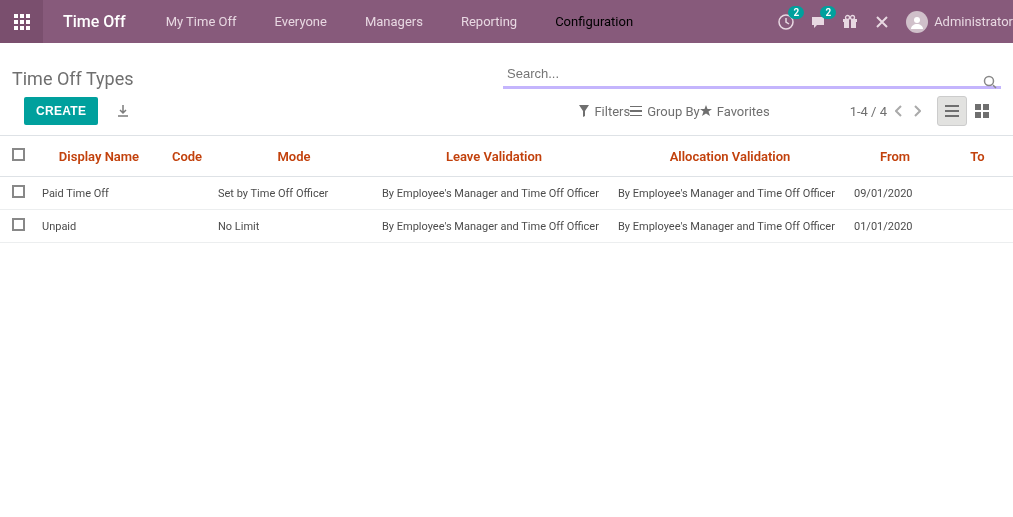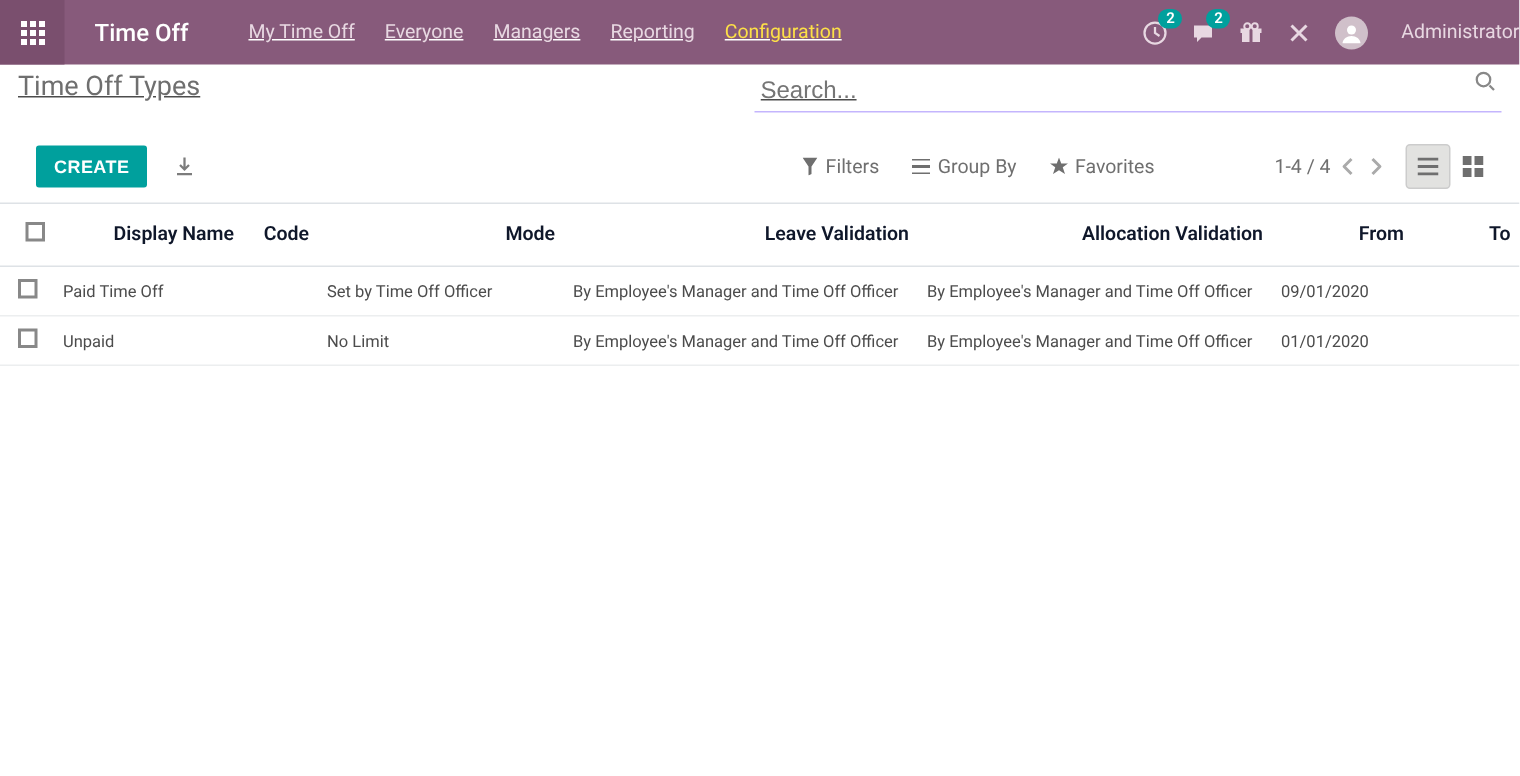--- a/index.html
+++ b/index.html
@@ -4,49 +4,49 @@
 <style>
 * { box-sizing: border-box; margin: 0; padding: 0; }
 body { font-family: -apple-system, BlinkMacSystemFont, "Segoe UI", Roboto, "Helvetica Neue", Arial, sans-serif; font-size: 13px; color: #4c4c4c; background: #fff; width: 1013px; overflow: hidden; }
 
 
 .topbar { background: #875a7b; height: 43px; display: flex; align-items: center; color: #fff; }
 .apps-btn { background: #7a4f6e; width: 43px; height: 43px; display: flex; align-items: center; justify-content: center; cursor: pointer; }
 .apps-grid { display: grid; grid-template-columns: repeat(3, 4px); grid-template-rows: repeat(3, 4px); gap: 2px; }
 .apps-grid div { background: #fff; width: 4px; height: 4px; }
 .brand { font-size: 16px; font-weight: 500; margin-left: 20px; margin-right: 40px; white-space: nowrap; }
-.nav { display: flex; gap: 20px; flex: 1; text-decoration: underline; }
+.nav { display: flex; gap: 38px; flex: 1; }
 .nav-item { color: #e8d8e2; font-size: 13px; cursor: pointer; white-space: nowrap; }
-.nav-item.active { color: #fde047; }
+.nav-item.active { color: #000000; }
 .sys-tray { display: flex; align-items: center; gap: 16px; margin-left: auto; padding-right: 0; }
 .icon-badge { position: relative; cursor: pointer; display: flex; align-items: center; }
 .badge { background: #00a09d; color: #fff; border-radius: 8px; font-size: 10px; padding: 1px 5px; position: absolute; top: -8px; right: -10px; font-weight: 600; }
 .avatar { width: 22px; height: 22px; border-radius: 50%; background: #d0c0ca; display: flex; align-items: center; justify-content: center; }
-.user { display: flex; align-items: center; gap: 22px; cursor: pointer; color: #e8d8e2; font-size: 13px; }
+.user { display: flex; align-items: center; gap: 6px; cursor: pointer; color: #e8d8e2; font-size: 13px; }
 
 
 .cp { padding: 4px 16px 0 12px; }
-.cp-row1 { display: flex; align-items: flex-start; height: 42px; text-decoration: underline; }
+.cp-row1 { display: flex; align-items: flex-end; height: 42px; }
 .crumb { font-size: 18px; color: #6f6f6f; }
-.search { margin-left: auto; width: 498px; height: 28px; border: none; border-bottom: 1px solid #c4b5fd; font-size: 16px; padding: 2px 4px; outline: none; }
+.search { margin-left: auto; width: 498px; height: 28px; border: none; border-bottom: 3px solid #c4b5fd; font-size: 13px; padding: 2px 4px; outline: none; }
 .search-icon { color: #888; margin-left: -18px; cursor: pointer; }
 .cp-row2 { display: flex; align-items: center; height: 44px; padding-left: 12px; }
 .btn-create { background: #00a09d; color: #fff; border: none; padding: 7px 12px; font-size: 12px; font-weight: 600; cursor: pointer; border-radius: 2px; letter-spacing: 0.3px; }
 .dl-icon { margin-left: 18px; color: #7c7c7c; cursor: pointer; }
-.filter-group { margin-left: auto; display: flex; gap: 22px; }
+.filter-group { margin-left: auto; display: flex; }
 .filter-btn { color: #6f6f6f; cursor: pointer; display: flex; align-items: center; gap: 5px; font-size: 13px; }
 .pager { margin-left: 80px; display: flex; align-items: center; gap: 6px; color: #6f6f6f; font-size: 13px; }
 .page-arrow { cursor: pointer; color: #aaa; padding: 0 2px; }
 .view-switch { margin-left: 14px; display: flex; }
 .view-btn { width: 30px; height: 30px; display: flex; align-items: center; justify-content: center; cursor: pointer; color: #6f6f6f; border: 1px solid transparent; }
 .view-btn.active { background: #e2e2e0; border: 1px solid #ccc; border-radius: 3px; }
 
 
 .tbl { width: 100%; border-collapse: collapse; margin-top: 2px; table-layout: fixed; }
-.tbl th { background: #fff; border-top: 1px solid #dee2e6; border-bottom: 1px solid #dee2e6; text-align: right; font-weight: 600; font-size: 13px; color: #0f172a; padding: 12px 6px; }
+.tbl th { background: #fff; border-top: 1px solid #dee2e6; border-bottom: 1px solid #dee2e6; text-align: center; font-weight: 600; font-size: 13px; color: #c2410c; padding: 12px 6px; }
 .tbl td { border-bottom: 1px solid #eceeef; padding: 8px 6px; font-size: 11px; color: #4c4c4c; white-space: nowrap; overflow: hidden; text-overflow: ellipsis; }
 .chk-cell { width: 36px; text-align: center; padding-left: 12px; }
 .chk { width: 13px; height: 13px; border: 2px solid #888; display: inline-block; cursor: pointer; }
 .col-name { width: 126px; }
 .col-code { width: 50px; }
 .col-mode { width: 164px; }
 .col-leave { width: 236px; }
 .col-alloc { width: 236px; }
 .col-from { width: 94px; }
 .col-to { width: auto; }

